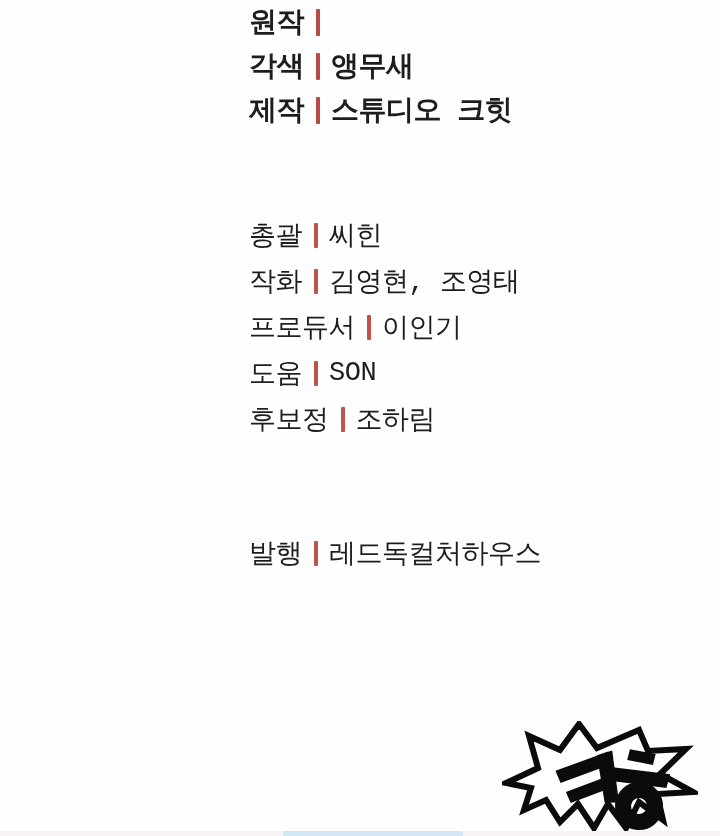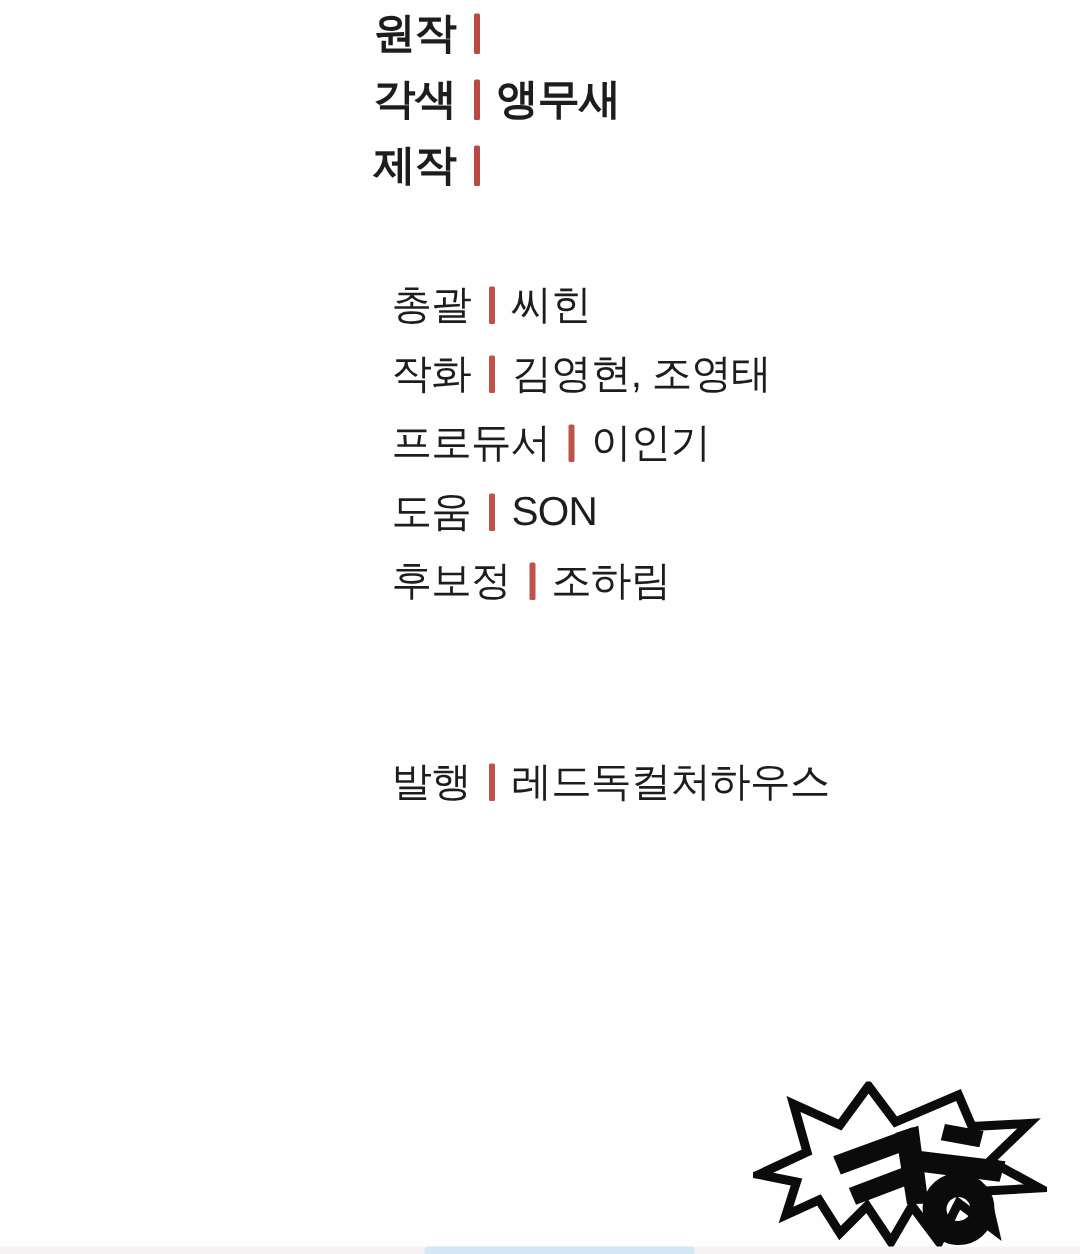--- a/index.html
+++ b/index.html
@@ -18,30 +18,32 @@
   .credits {
     position: absolute;
     left: 249px;
     top: 0;
     color: #1d1d1d;
   }
   .credit-line {
     display: flex;
     align-items: center;
     white-space: nowrap;
+    font-family: Liberation Mono, monospace;
   }
   .group-production .credit-line {
     height: 44px;
     font-size: 28px;
     font-weight: 700;
     letter-spacing: -0.5px;
   }
   .group-staff, .group-publisher {
     position: absolute;
-    left: 12px;
+    left: 0;
+    margin-top: 32px;
   }
   .group-staff { top: 180px; }
   .group-publisher { top: 498px; }
   .group-staff .credit-line,
   .group-publisher .credit-line {
     height: 46px;
     font-size: 27px;
     font-weight: 400;
     letter-spacing: -0.5px;
   }
@@ -99,20 +101,21 @@
         <span class="divider"></span>
       </div>
       <div class="credit-line">
         <span>각색</span>
         <span class="divider"></span>
         <span>앵무새</span>
       </div>
       <div class="credit-line">
         <span>제작</span>
         <span class="divider"></span>
+        <span>스튜디오 크힛</span>
       </div>
     </div>
 
     <div class="group-staff">
       <div class="credit-line">
         <span>총괄</span>
         <span class="divider"></span>
         <span>씨힌</span>
       </div>
       <div class="credit-line">

